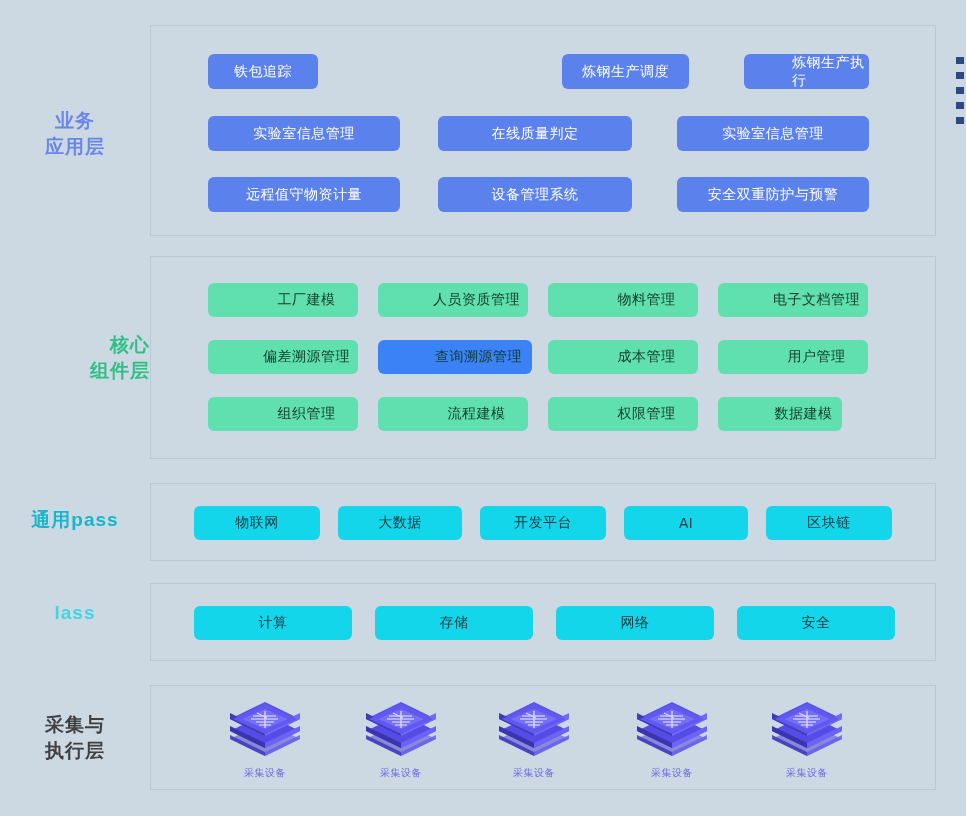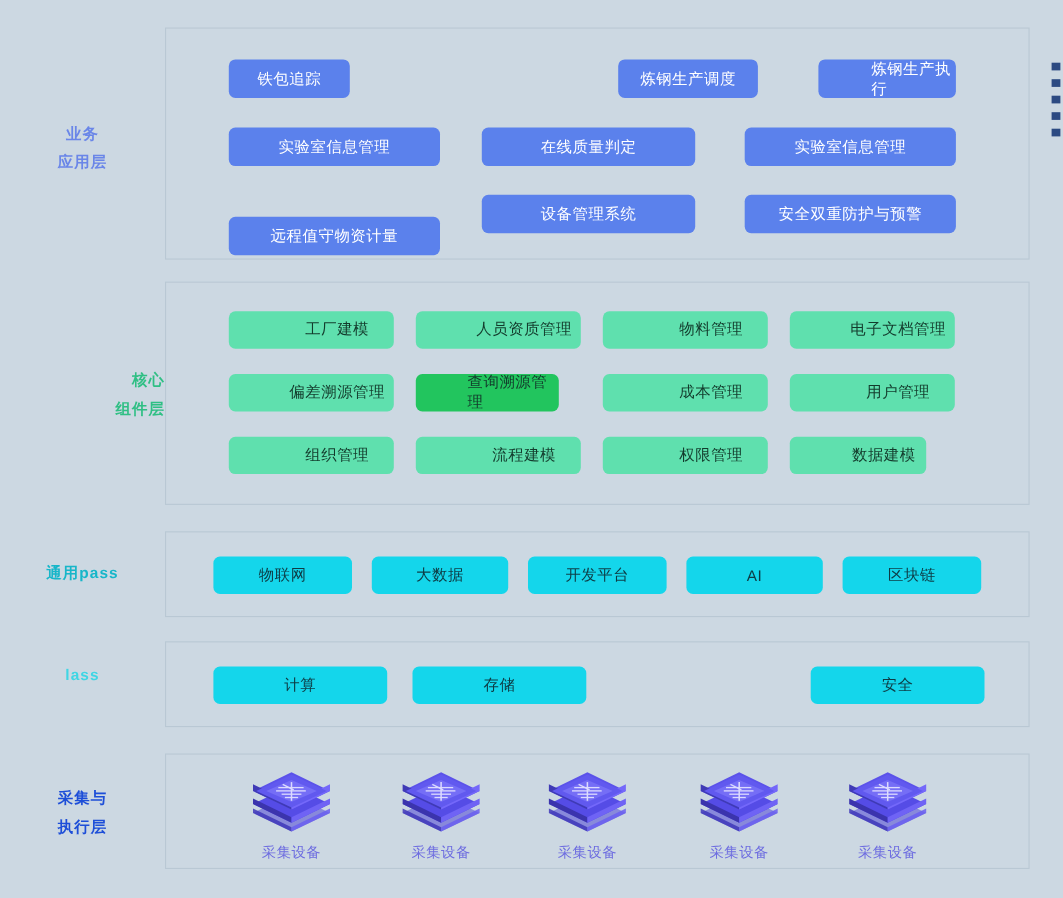--- a/index.html
+++ b/index.html
@@ -17,21 +17,21 @@
 
   .stage {
     position: absolute;
     inset: 0;
   }
 
   .layer-label {
     position: absolute;
     width: 150px;
     text-align: center;
-    font-size: 14px;
+    font-size: 19px;
     line-height: 26px;
     font-weight: 700;
     letter-spacing: 1px;
     white-space: pre-line;
     user-select: none;
   }
 
   .layer-box {
     position: absolute;
     box-sizing: border-box;
@@ -64,21 +64,21 @@
     text-align: center;
   }
   .device .device-icon {
     width: 78px;
     height: 62px;
     margin: 0 auto;
     display: block;
   }
   .device .device-label {
     margin-top: 6px;
-    font-size: 13px;
+    font-size: 10px;
     color: #6d6ce0;
     letter-spacing: 0.5px;
   }
 
   
   .edge-marks {
     position: absolute;
     right: 0;
     top: 57px;
     width: 10px;
@@ -98,52 +98,53 @@
 
 <div class="layer-box" style="left: 150px; top: 25px; width: 786px; height: 211px;"></div>
     <div class="layer-label" style="left: 0px; top: 108px; color: rgb(106, 134, 232);">业务
 应用层</div>
     <div class="card blue" style="left: 208px; top: 54px; width: 110px; height: 35px; background: rgb(91, 129, 236);">铁包追踪</div>
     <div class="card blue" style="left: 562px; top: 54px; width: 127px; height: 35px; background: rgb(91, 129, 236);">炼钢生产调度</div>
     <div class="card blue" style="left: 744px; top: 54px; width: 125px; height: 35px; background: rgb(91, 129, 236); padding-left: 48px;">炼钢生产执行</div>
     <div class="card blue" style="left: 208px; top: 116px; width: 192px; height: 35px; background: rgb(91, 129, 236);">实验室信息管理</div>
     <div class="card blue" style="left: 438px; top: 116px; width: 194px; height: 35px; background: rgb(91, 129, 236);">在线质量判定</div>
     <div class="card blue" style="left: 677px; top: 116px; width: 192px; height: 35px; background: rgb(91, 129, 236);">实验室信息管理</div>
-    <div class="card blue" style="left: 208px; top: 177px; width: 192px; height: 35px; background: rgb(91, 129, 236); margin-top: 20px;">远程值守物资计量</div>
+    <div class="card blue" style="left: 208px; top: 177px; width: 192px; height: 35px; background: rgb(91, 129, 236);">远程值守物资计量</div>
     <div class="card blue" style="left: 438px; top: 177px; width: 194px; height: 35px; background: rgb(91, 129, 236);">设备管理系统</div>
     <div class="card blue" style="left: 677px; top: 177px; width: 192px; height: 35px; background: rgb(91, 129, 236);">安全双重防护与预警</div>
     <div class="layer-box" style="left: 150px; top: 256px; width: 786px; height: 203px;"></div>
     <div class="layer-label" style="left: 0px; top: 332px; color: rgb(47, 191, 132); text-align: right;">核心
 组件层</div>
     <div class="card green" style="left: 208px; top: 283px; width: 150px; height: 34px; background: rgb(95, 224, 174);">工厂建模</div>
     <div class="card green" style="left: 378px; top: 283px; width: 150px; height: 34px; background: rgb(95, 224, 174);">人员资质管理</div>
     <div class="card green" style="left: 548px; top: 283px; width: 150px; height: 34px; background: rgb(95, 224, 174);">物料管理</div>
     <div class="card green" style="left: 718px; top: 283px; width: 150px; height: 34px; background: rgb(95, 224, 174);">电子文档管理</div>
     <div class="card green" style="left: 208px; top: 340px; width: 150px; height: 34px; background: rgb(95, 224, 174);">偏差溯源管理</div>
-    <div class="card green" style="left: 378px; top: 340px; width: 130px; height: 34px; background: #22c55e;">查询溯源管理</div>
+    <div class="card green" style="left: 378px; top: 340px; width: 154px; height: 34px; background: #3b82f6;">查询溯源管理</div>
     <div class="card green" style="left: 548px; top: 340px; width: 150px; height: 34px; background: rgb(95, 224, 174);">成本管理</div>
     <div class="card green" style="left: 718px; top: 340px; width: 150px; height: 34px; background: rgb(95, 224, 174);">用户管理</div>
     <div class="card green" style="left: 208px; top: 397px; width: 150px; height: 34px; background: rgb(95, 224, 174);">组织管理</div>
     <div class="card green" style="left: 378px; top: 397px; width: 150px; height: 34px; background: rgb(95, 224, 174);">流程建模</div>
     <div class="card green" style="left: 548px; top: 397px; width: 150px; height: 34px; background: rgb(95, 224, 174);">权限管理</div>
     <div class="card green" style="left: 718px; top: 397px; width: 124px; height: 34px; background: rgb(95, 224, 174);">数据建模</div>
     <div class="layer-box" style="left: 150px; top: 483px; width: 786px; height: 78px;"></div>
     <div class="layer-label" style="left: 0px; top: 507px; color: rgb(23, 182, 201);">通用pass</div>
     <div class="card cyan" style="left: 194px; top: 506px; width: 126px; height: 34px; background: rgb(20, 214, 235);">物联网</div>
     <div class="card cyan" style="left: 338px; top: 506px; width: 124px; height: 34px; background: rgb(20, 214, 235);">大数据</div>
     <div class="card cyan" style="left: 480px; top: 506px; width: 126px; height: 34px; background: rgb(20, 214, 235); text-align: right;">开发平台</div>
     <div class="card cyan" style="left: 624px; top: 506px; width: 124px; height: 34px; background: rgb(20, 214, 235);">AI</div>
     <div class="card cyan" style="left: 766px; top: 506px; width: 126px; height: 34px; background: rgb(20, 214, 235);">区块链</div>
     <div class="layer-box" style="left: 150px; top: 583px; width: 786px; height: 78px;"></div>
     <div class="layer-label" style="left: 0px; top: 600px; color: rgb(63, 214, 228);">lass</div>
     <div class="card cyan" style="left: 194px; top: 606px; width: 158px; height: 34px; background: rgb(20, 214, 235);">计算</div>
     <div class="card cyan" style="left: 375px; top: 606px; width: 158px; height: 34px; background: rgb(20, 214, 235);">存储</div>
+    <div class="card cyan" style="left: 556px; top: 606px; width: 158px; height: 34px; background: rgb(20, 214, 235);">网络</div>
     <div class="card cyan" style="left: 737px; top: 606px; width: 158px; height: 34px; background: rgb(20, 214, 235);">安全</div>
     <div class="layer-box" style="left: 150px; top: 685px; width: 786px; height: 105px;"></div>
-    <div class="layer-label" style="left: 0px; top: 712px; color: #1d4ed8;">采集与
+    <div class="layer-label" style="left: 0px; top: 712px; color: #404040;">采集与
 执行层</div>
     <div class="device" style="left: 205px; top: 698px;">
       <svg viewBox="0 0 78 62" class="device-icon">
         <polygon points="39,24 74,41 39,58 4,41" fill="#5048d6" opacity="0.55"></polygon>
         <polygon points="4,41 39,58 39,54 4,37" fill="#3e37b8" opacity="0.85"></polygon>
         <polygon points="74,41 39,58 39,54 74,37" fill="#6a5ff0" opacity="0.85"></polygon>
         <polygon points="39,16 74,33 39,50 4,33" fill="#554ce6"></polygon>
         <polygon points="4,33 39,50 39,45 4,28" fill="#3b34ad"></polygon>
         <polygon points="74,33 39,50 39,45 74,28" fill="#6f63f5"></polygon>
         <polygon points="39,4 74,21 39,38 4,21" fill="#5b52ea"></polygon>

